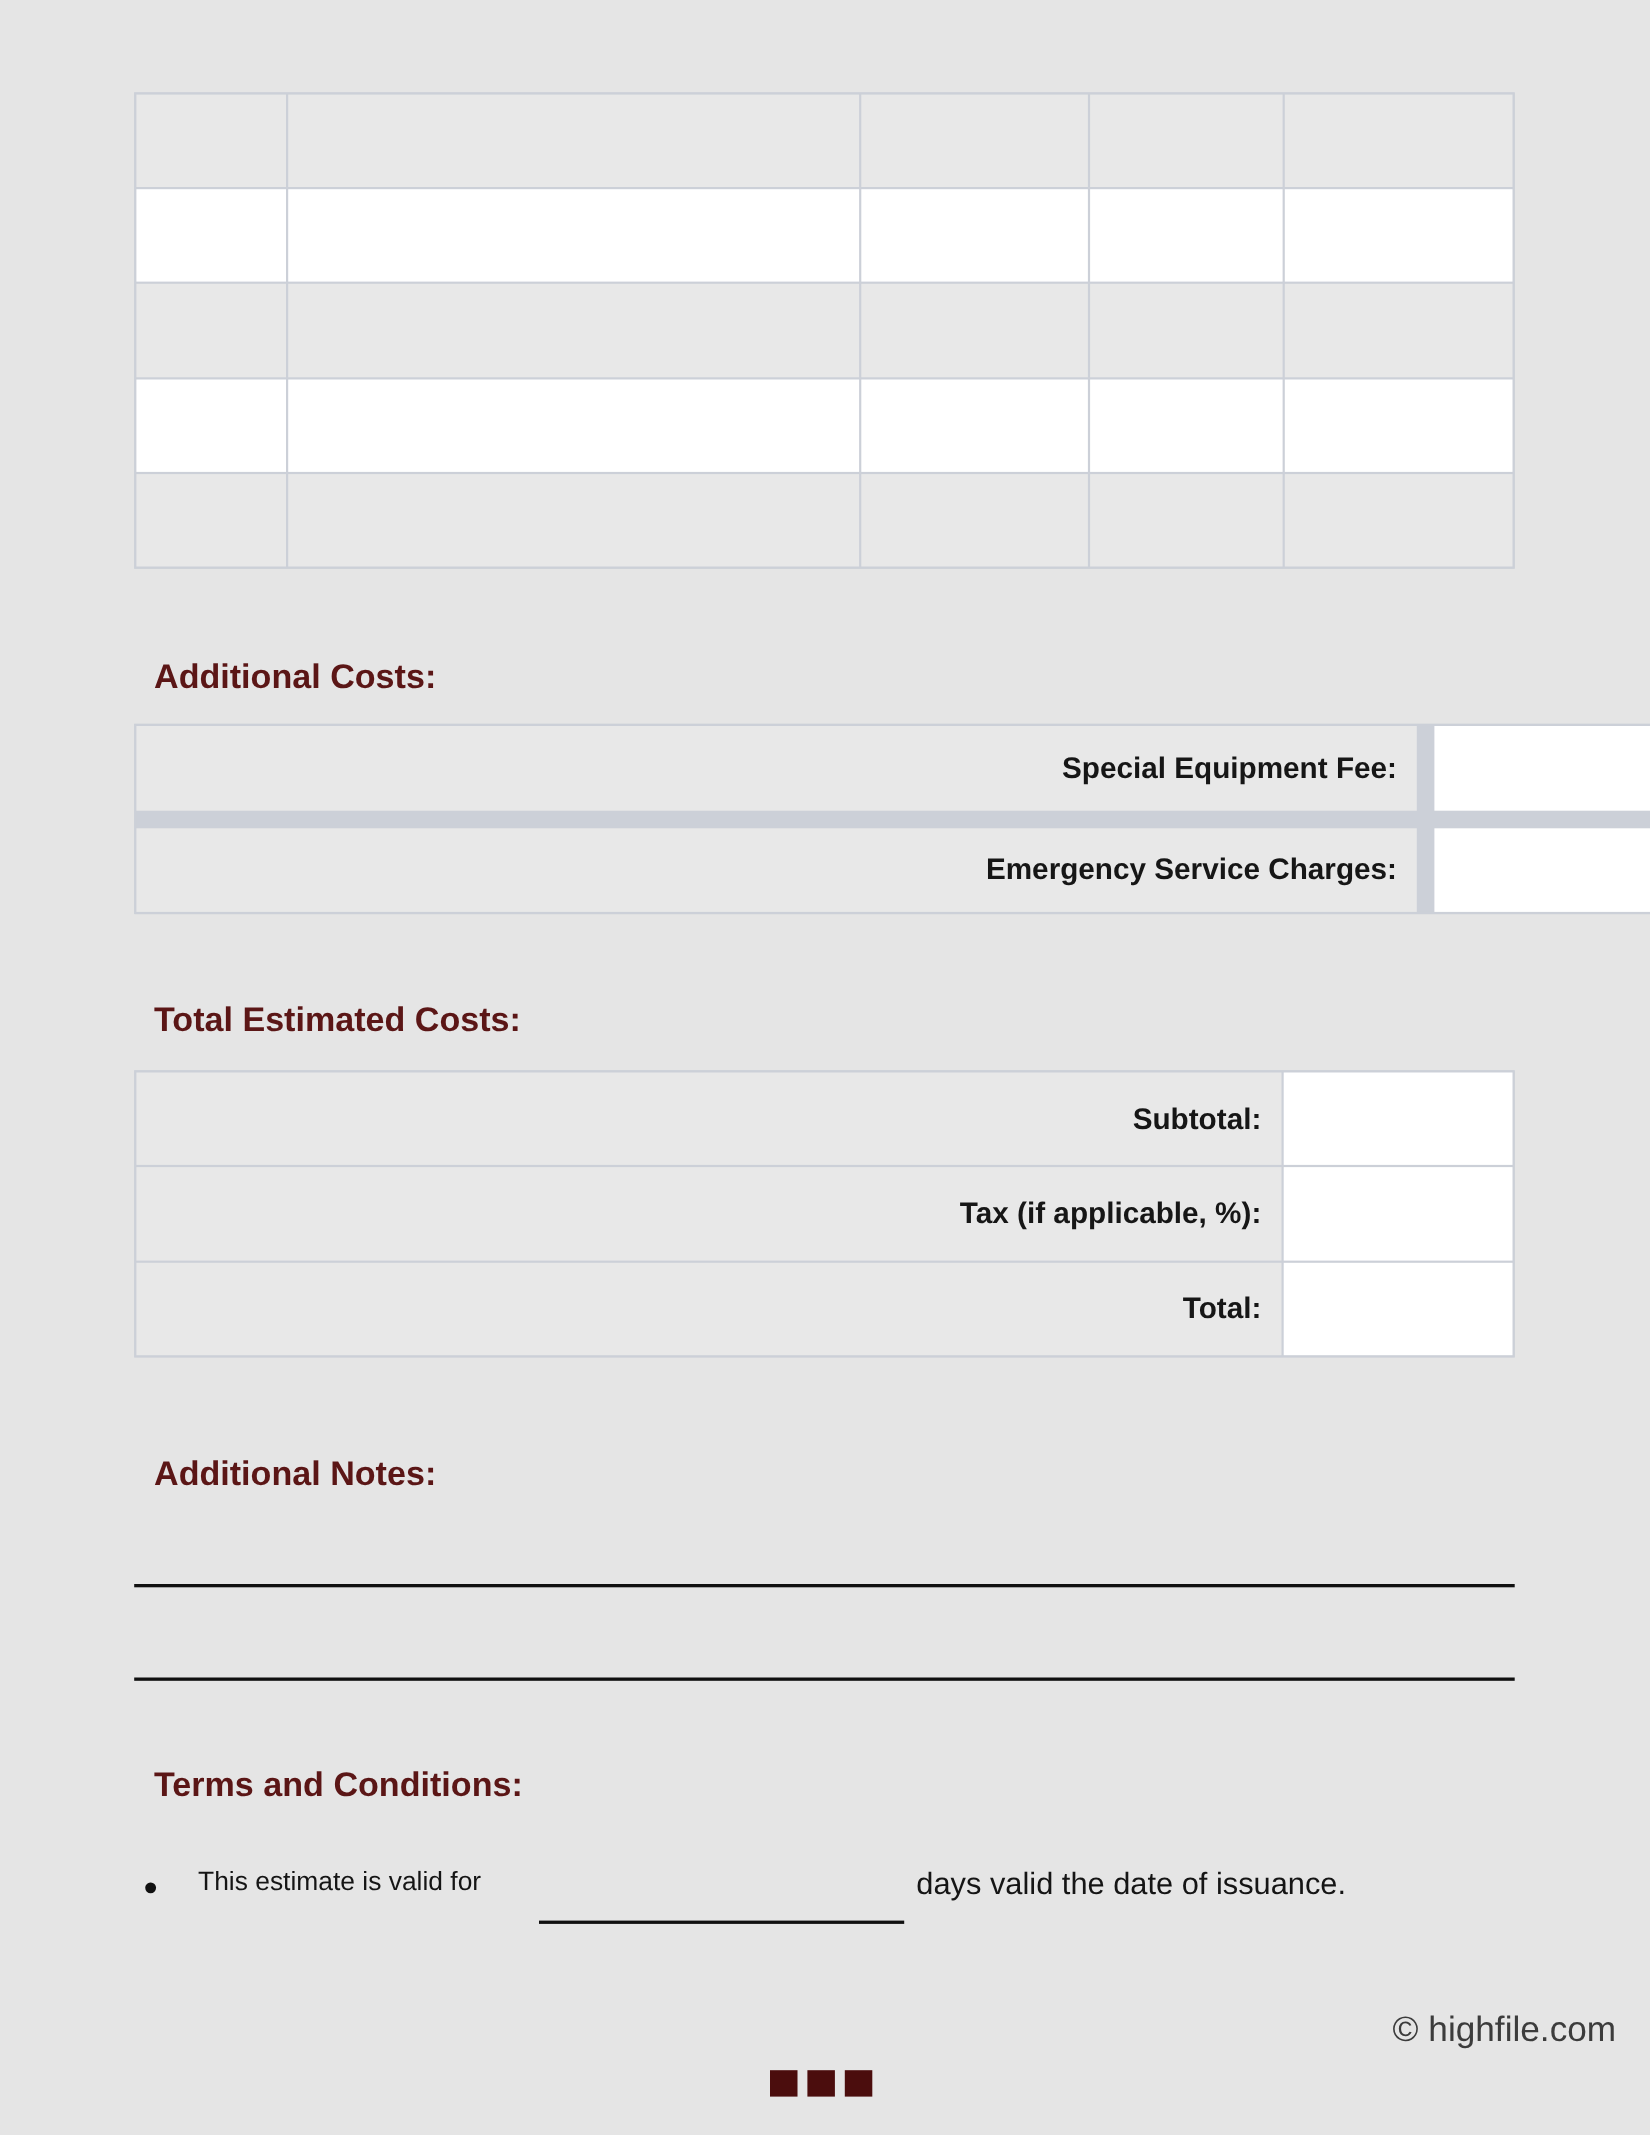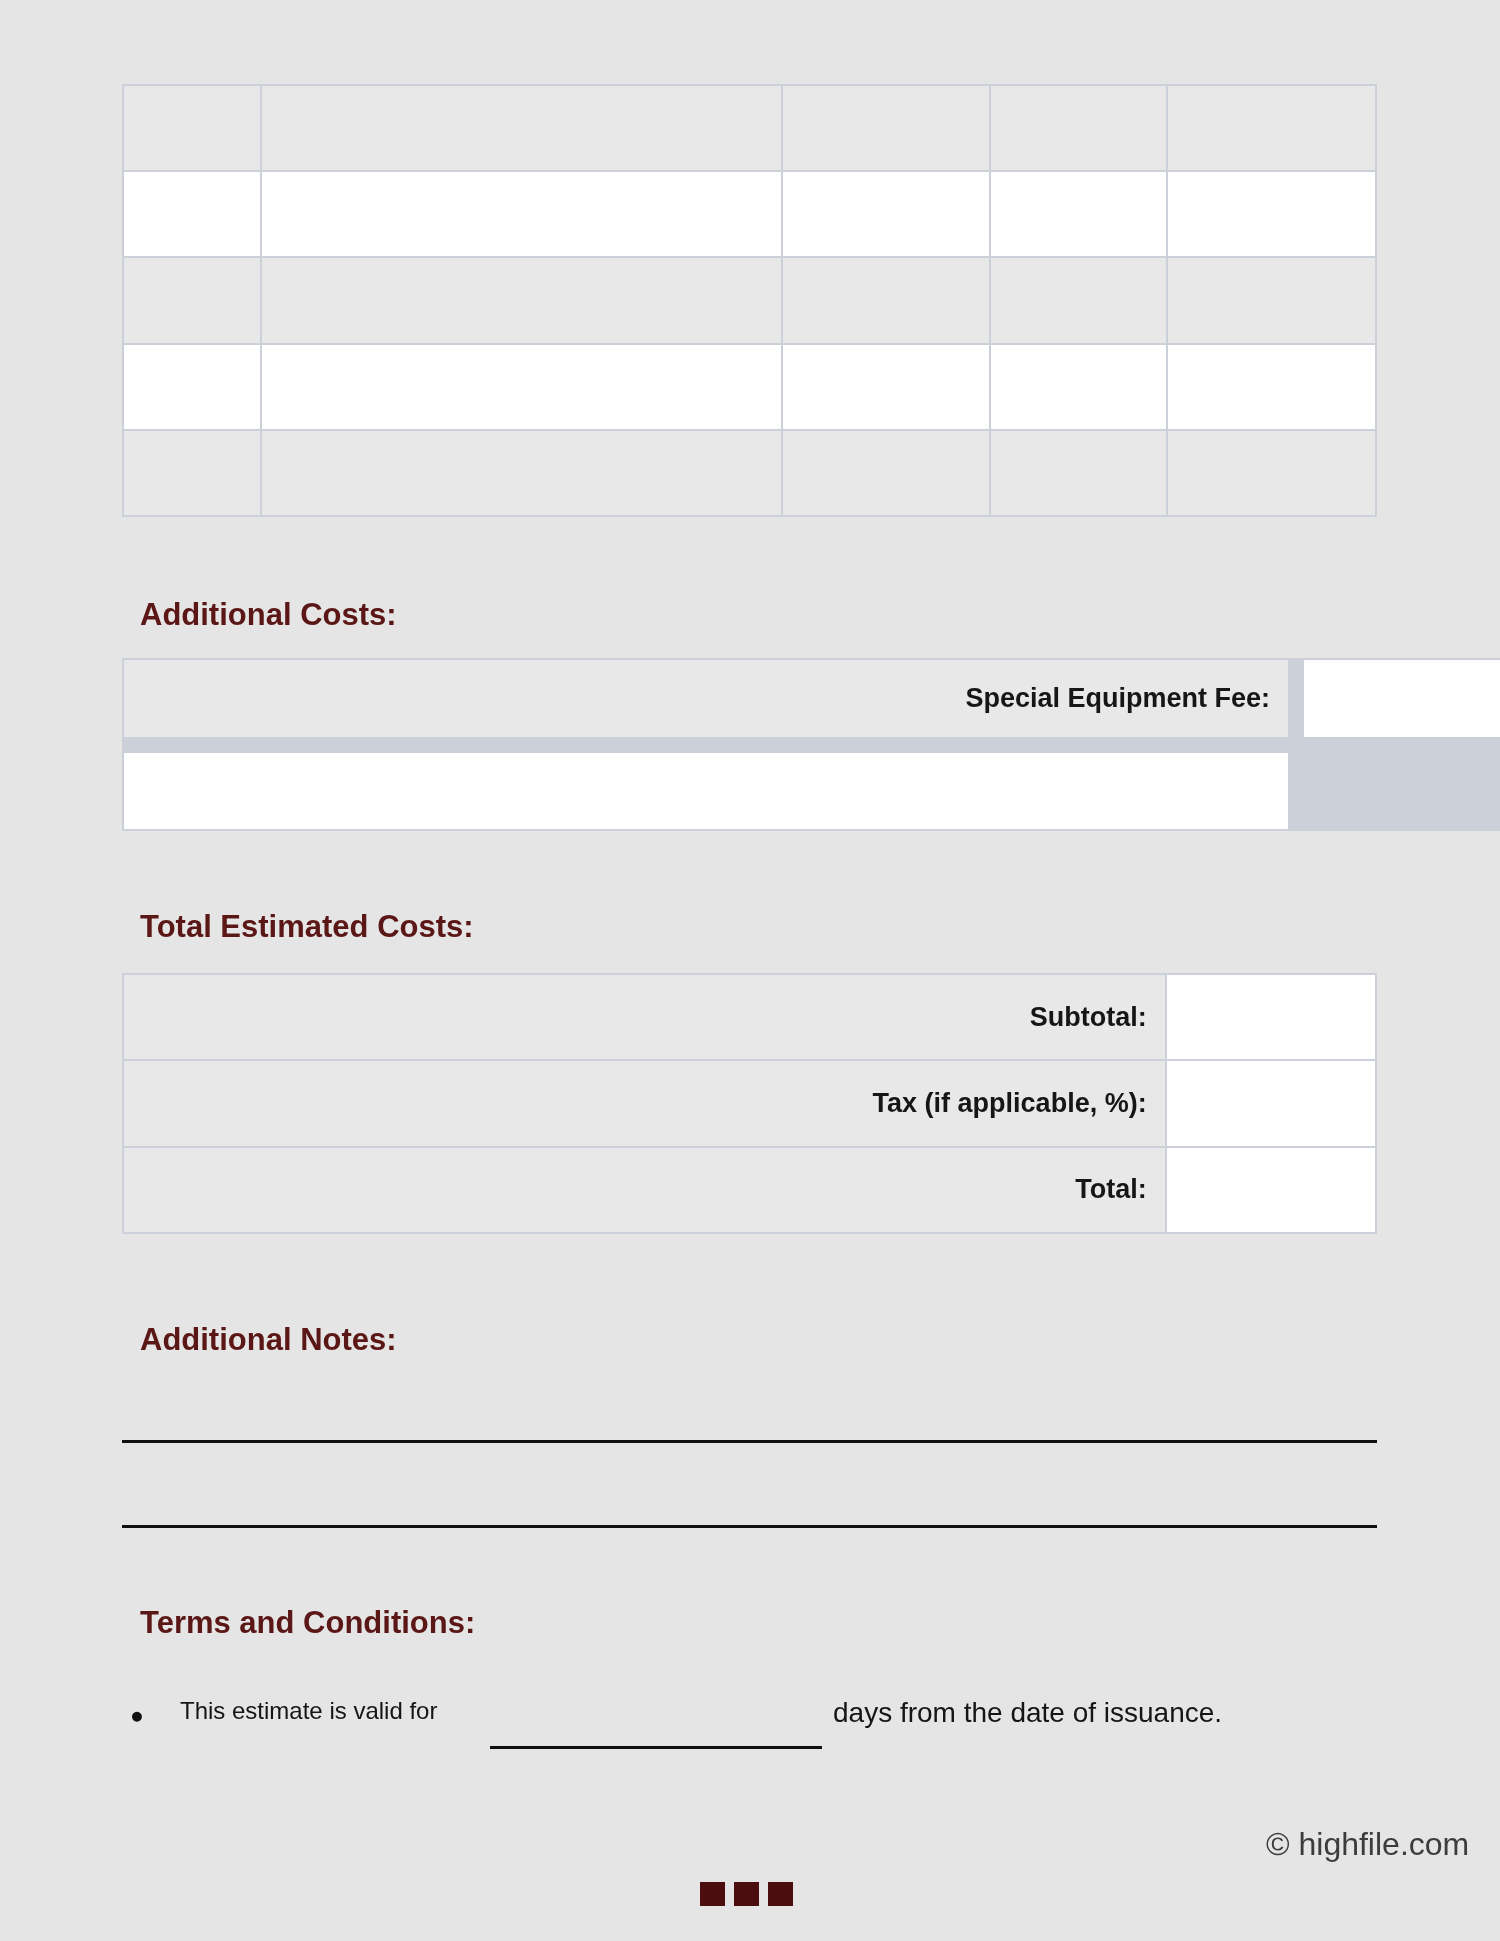--- a/index.html
+++ b/index.html
@@ -84,20 +84,21 @@
     <div class="cell-gray"></div>
     <div class="cell-gray"></div>
     <div class="cell-gray"></div>
   </div>
 
   <div class="heading h-costs">Additional Costs:</div>
 
   <div class="grid costs-grid">
     <div class="label-cell">Special Equipment Fee:</div>
     <div class="value-cell"></div>
+    <div class="label-cell">Emergency Service Charges:</div>
     <div class="value-cell"></div>
   </div>
 
   <div class="heading h-totals">Total Estimated Costs:</div>
 
   <div class="grid totals-grid">
     <div class="label-cell">Subtotal:</div>
     <div class="value-cell"></div>
     <div class="label-cell">Tax (if applicable, %):</div>
     <div class="value-cell"></div>
@@ -107,21 +108,21 @@
 
   <div class="heading h-notes">Additional Notes:</div>
   <div class="rule rule-1"></div>
   <div class="rule rule-2"></div>
 
   <div class="heading h-terms">Terms and Conditions:</div>
 
   <div class="bullet-marker">●</div>
   <div class="bullet-before">This estimate is valid for</div>
   <div class="bullet-blank"></div>
-  <div class="bullet-after">days from the date of issuance.</div>
+  <div class="bullet-after">days valid the date of issuance.</div>
 
   <div class="copyright">© highfile.com</div>
 
   <div class="squares">
     <div class="square"></div>
     <div class="square"></div>
     <div class="square"></div>
   </div>
 
 </div>

